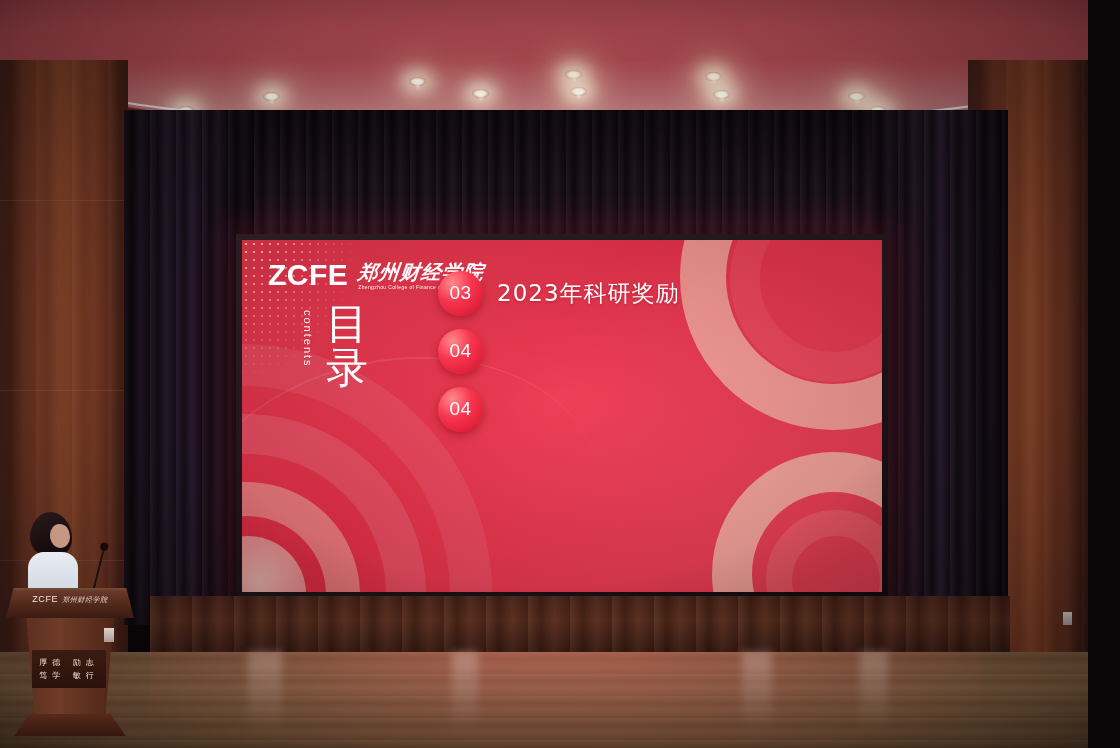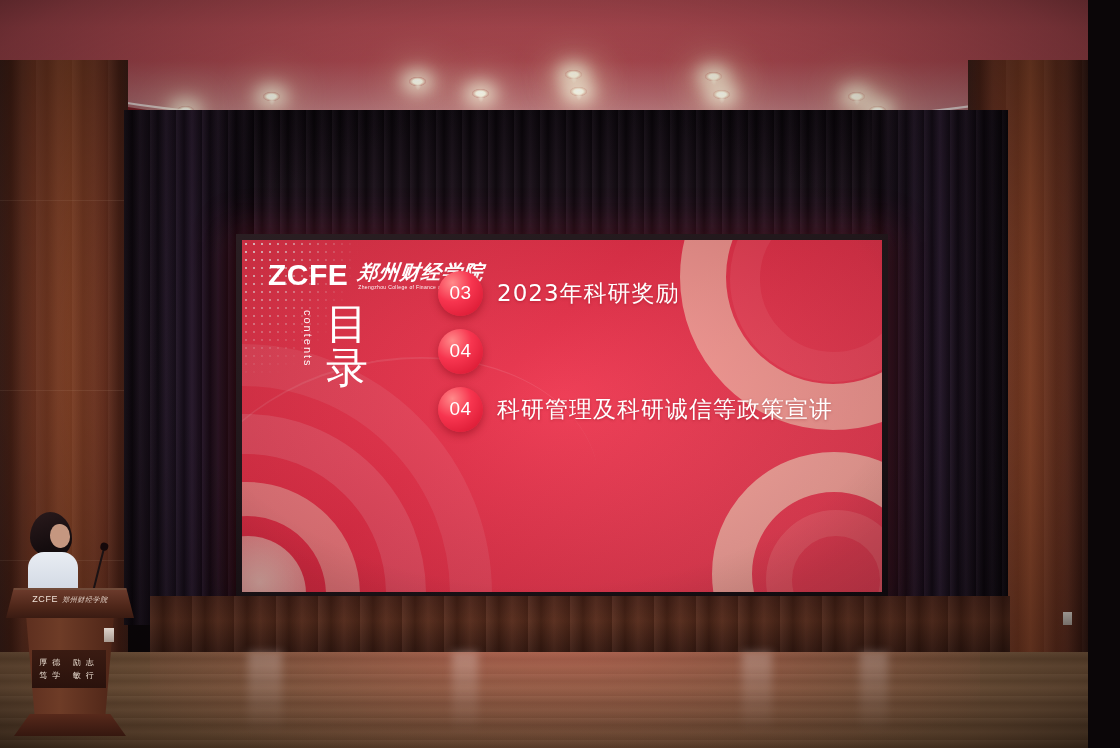--- a/index.html
+++ b/index.html
@@ -587,21 +587,20 @@
       <div class="toc">
         <div class="toc-row">
           <div class="badge">03</div>
           <div class="toc-text">2023年科研奖励</div>
         </div>
         <div class="toc-row">
           <div class="badge">04</div>
         </div>
         <div class="toc-row">
           <div class="badge">04</div>
-          <div class="toc-text">科研管理及科研诚信等政策宣讲</div>
         </div>
       </div>
 
       <div class="screen-glow"></div>
     </div>
   </div>
 
   <div class="backwall">
     <div class="backwall-grain"></div>
   </div>

